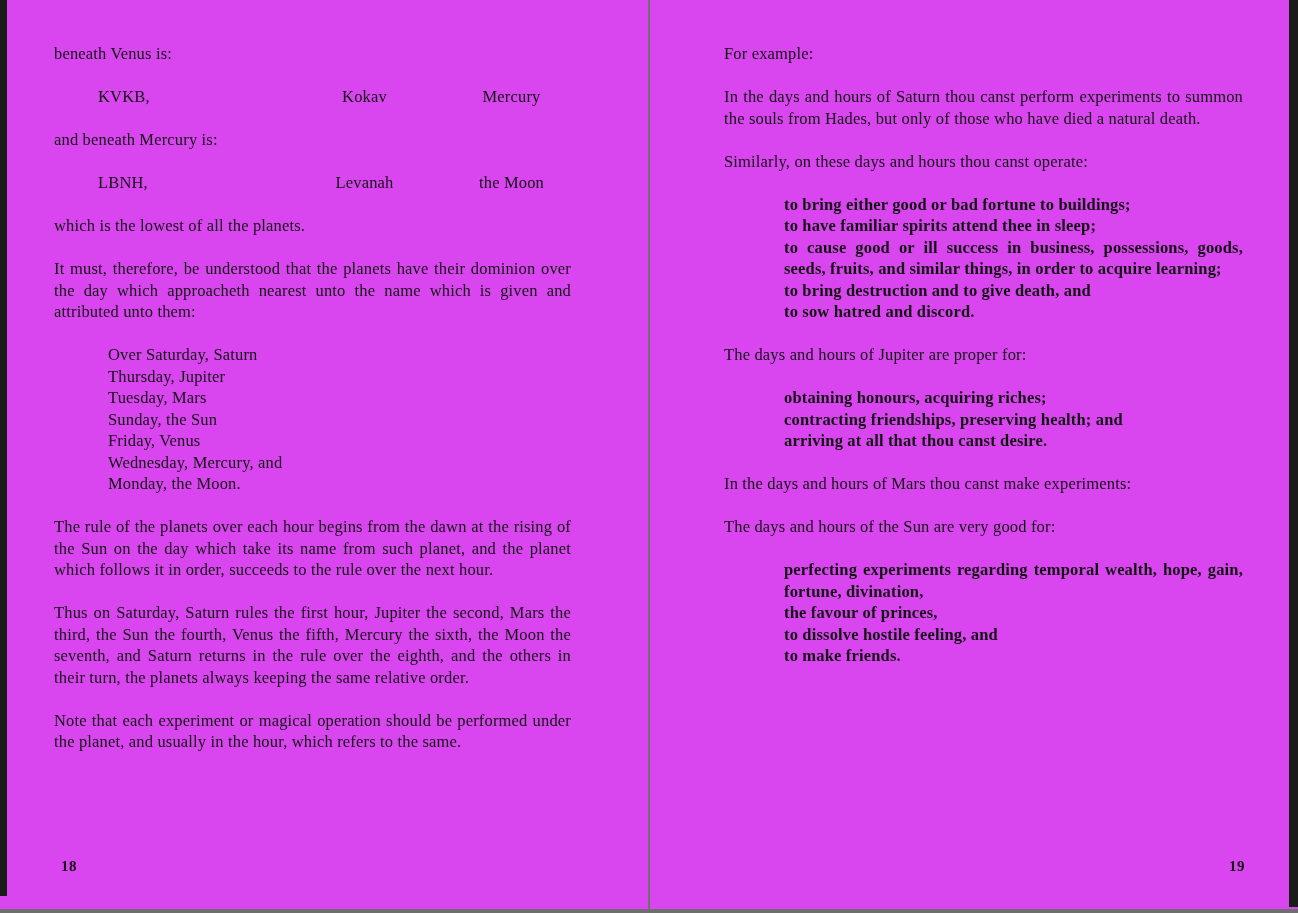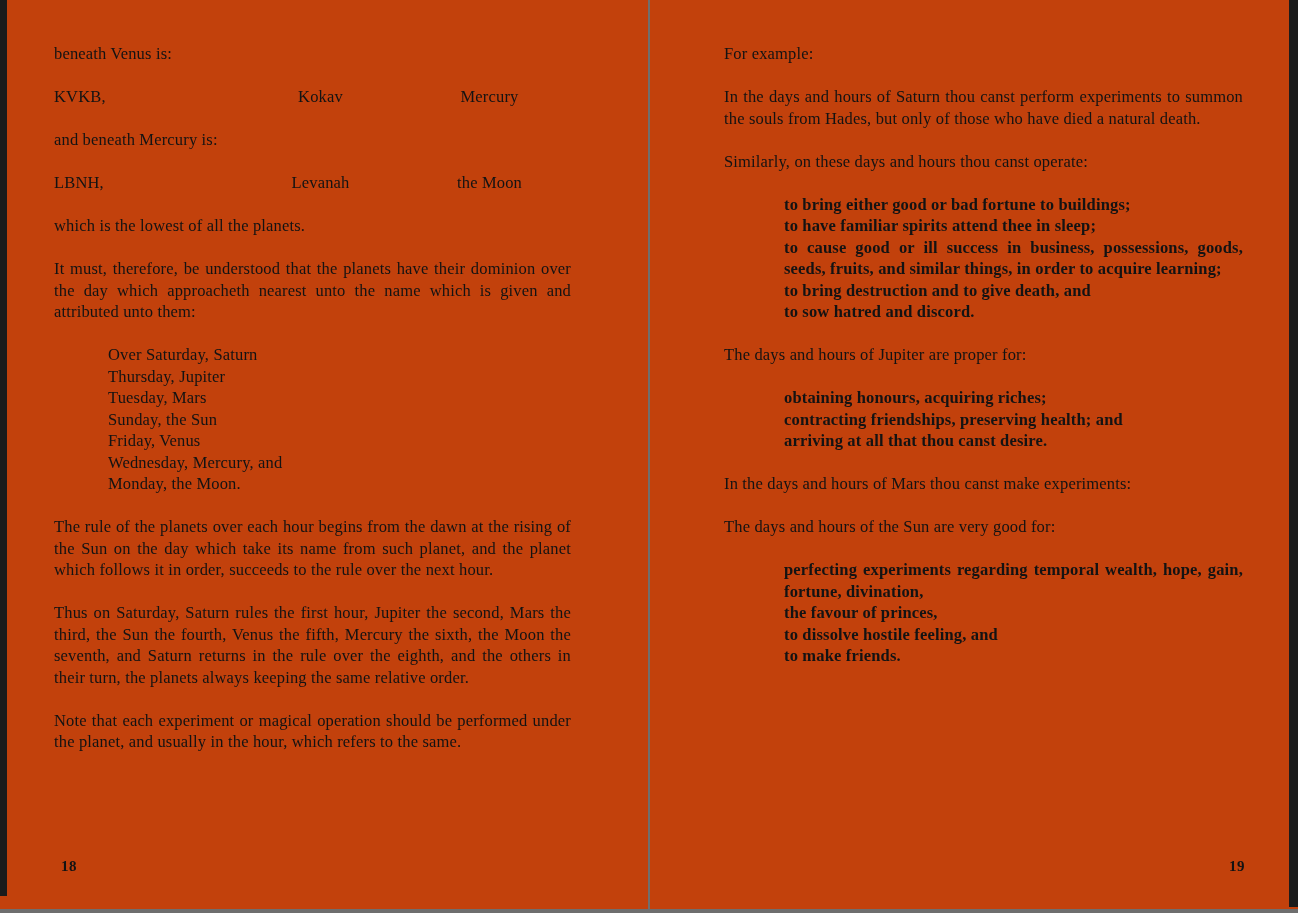--- a/index.html
+++ b/index.html
@@ -8,21 +8,21 @@
     padding: 0;
     background: #ffffff;
     width: 1298px;
     height: 913px;
     overflow: hidden;
   }
   .spread {
     position: relative;
     width: 1298px;
     height: 913px;
-    background: #c2410c;
+    background: #d946ef;
     font-family: "Liberation Serif", "DejaVu Serif", serif;
     color: #131313;
     font-size: 16.5px;
     line-height: 21.5px;
     letter-spacing: 0.01em;
   }
   
   .edge-left {
     position: absolute; left: 0; top: 0;
     width: 7px; height: 896px;
@@ -57,21 +57,21 @@
     left: 650px; width: 639px;
     padding: 43px 0 0 74px;
   }
   .page.left  .content { width: 517px; }
   .page.right .content { width: 519px; }
 
   .block { margin: 0 0 21.5px 0; }
   .para.justify { text-align: justify; }
 
   .columns { display: flex; }
-  .cell.c0 { width: 179px; }
+  .cell.c0 { width: 179px; margin-left: 44px; }
   .cell.c1 { width: 175px; text-align: center; }
   .cell.c2 { flex: 1; text-align: center; }
 
   .page.left  .list { padding-left: 54px; }
   .page.right .list { padding-left: 60px; font-weight: bold; }
   .list-line { text-align: justify; }
 
   .page-num {
     position: absolute;
     top: 856px;

